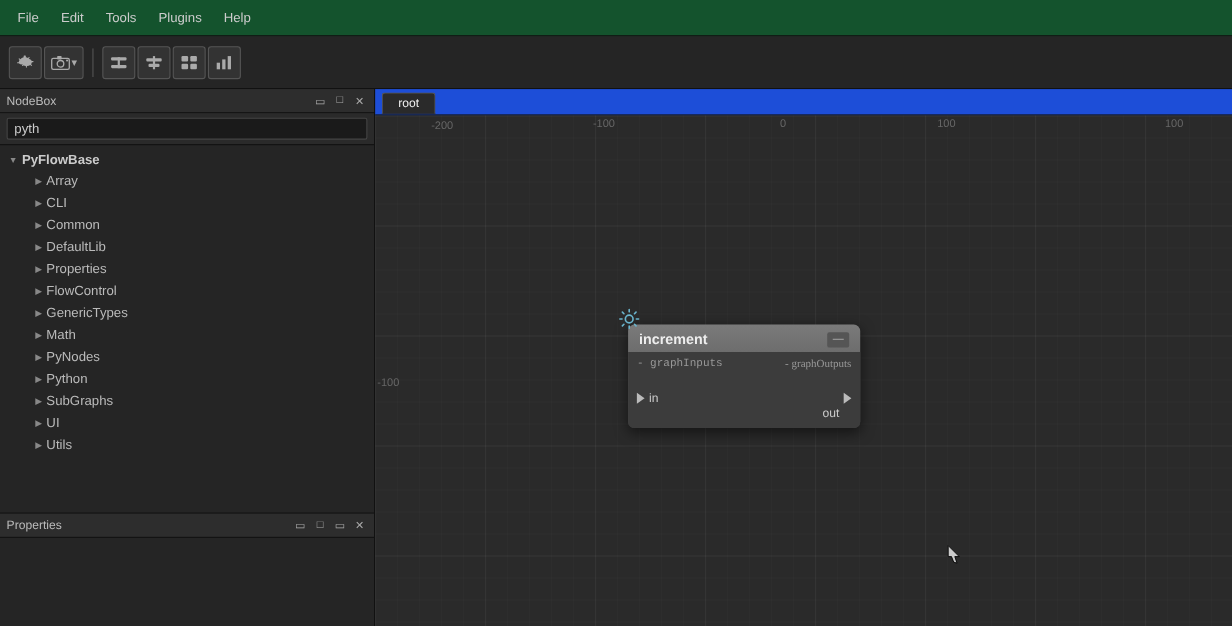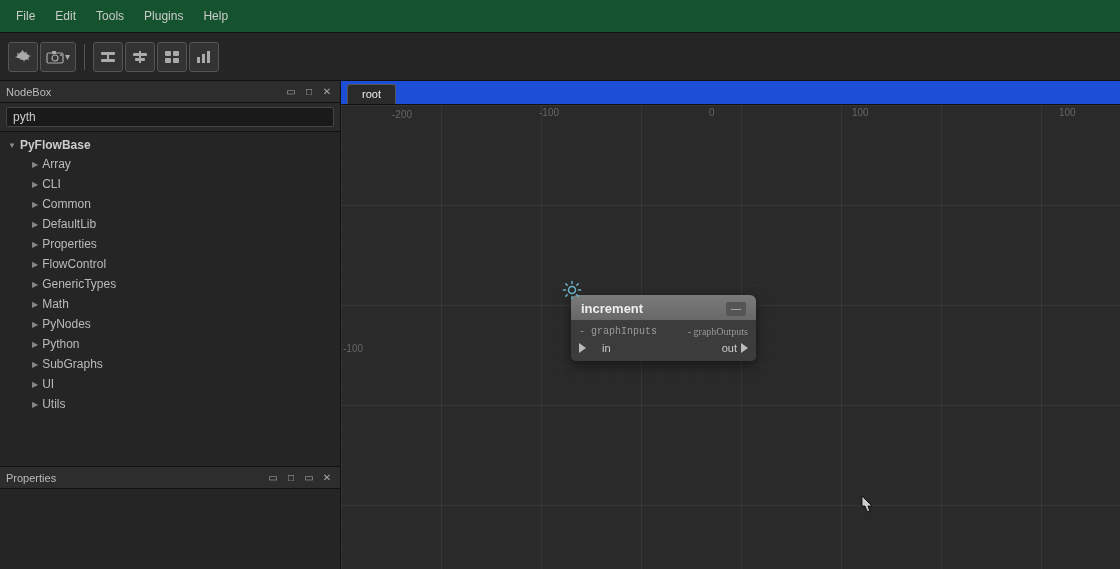--- a/index.html
+++ b/index.html
@@ -225,21 +225,21 @@
       position: absolute;
       font-size: 10px;
       color: #666;
     }
 
     
     #node-increment {
       position: absolute;
       top: 190px;
       left: 230px;
-      width: 185px;
+      width: 211px;
       background: linear-gradient(180deg, #7a7a7a 0%, #4a4a4a 100%);
       border-radius: 6px;
       box-shadow: 0 4px 12px rgba(0,0,0,0.5);
       overflow: visible;
     }
     .node-gear {
       position: absolute;
       top: -16px;
       left: -10px;
       width: 24px;
@@ -295,21 +295,21 @@
       font-family: Liberation Serif, serif;
     }
     .node-row {
       display: flex;
       align-items: center;
       padding: 3px 8px;
     }
     .node-port-left {
       display: flex;
       align-items: center;
-      gap: 16px;
+      gap: 4px;
       flex: 1;
     }
     .node-port-right {
       display: flex;
       align-items: center;
       gap: 4px;
       justify-content: flex-end;
       flex: 1;
     }
     .port-triangle {
@@ -333,20 +333,21 @@
       background: #4db87a;
     }
     .port-label {
       font-size: 11px;
       color: #ccc;
     }
     .port-label-right {
       font-size: 11px;
       color: #ccc;
       text-align: right;
+      margin-top: 28px;
     }
 
     
     #cursor {
       position: absolute;
       top: 390px;
       left: 520px;
       width: 12px;
       height: 18px;
       pointer-events: none;

